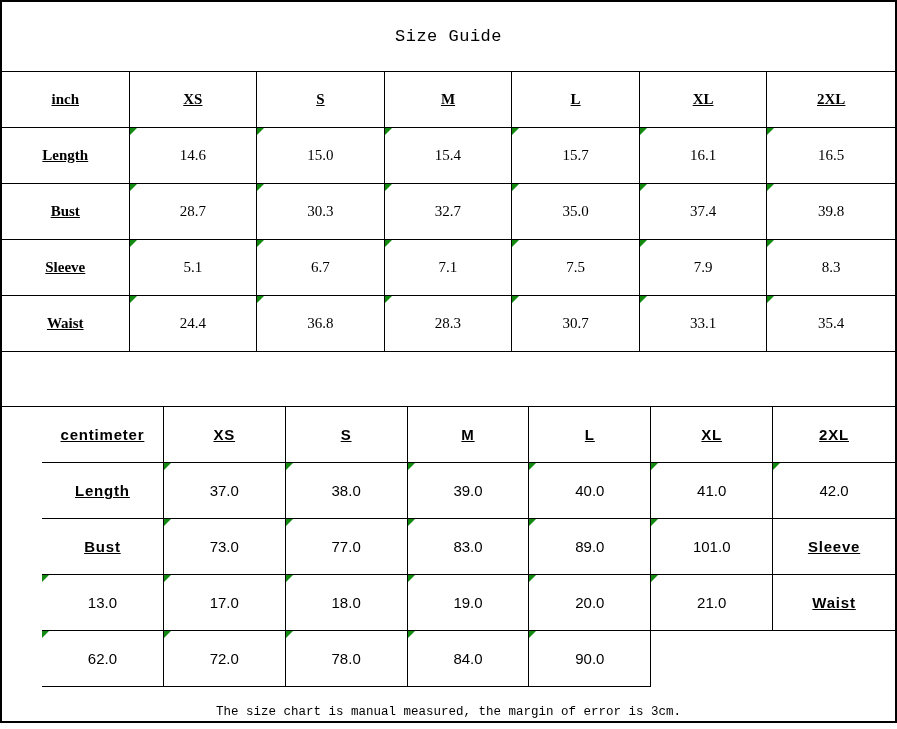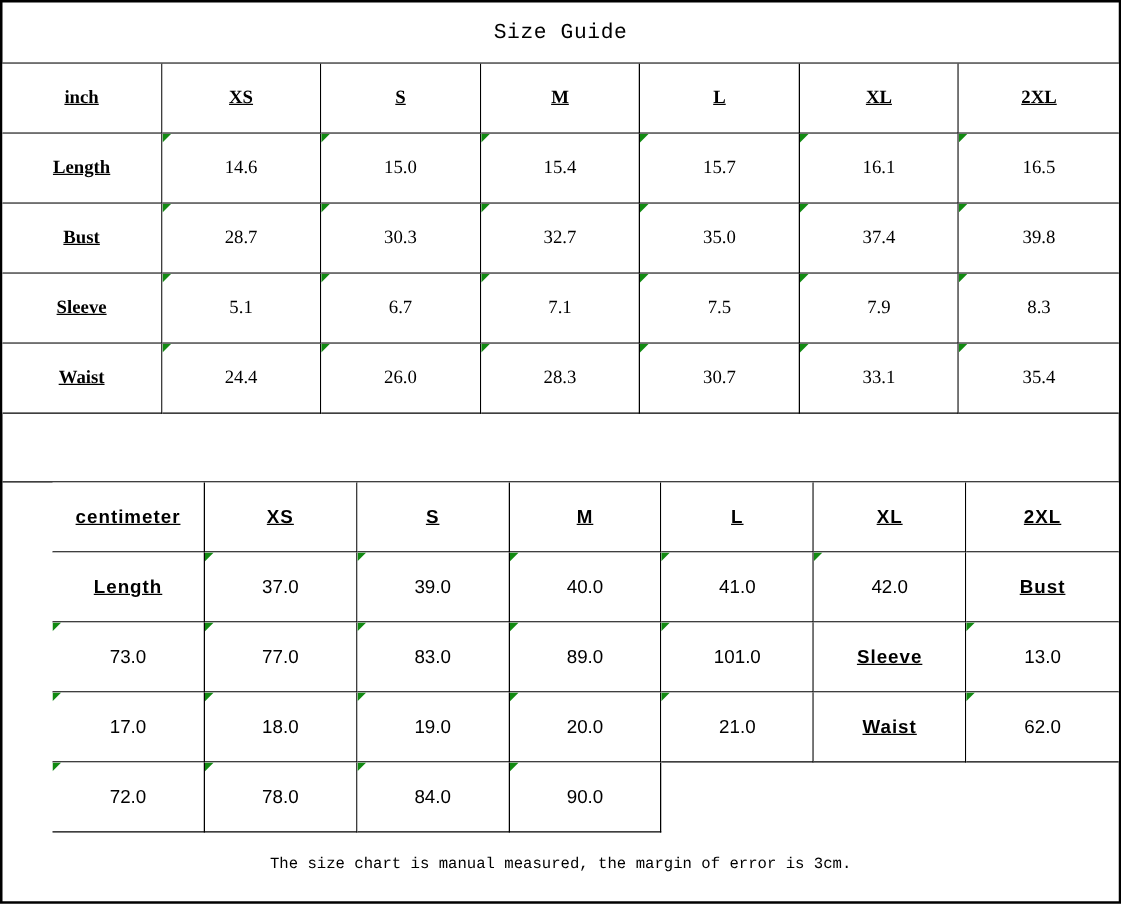--- a/index.html
+++ b/index.html
@@ -14,21 +14,21 @@
     position: absolute; top: 0; left: 0;
     width: 897px; height: 723px;
     border: 2px solid #000;
     background: #fff;
   }
   .band {
     display: flex; align-items: center; justify-content: center;
     border-bottom: 1px solid #000;
   }
   .title-band {
-    height: 49px;
+    height: 70px;
     font-family: "Liberation Mono", monospace;
     font-size: 17px;
     letter-spacing: 0.5px;
     text-align: center;
   }
   .gap-band { height: 55px; }
   .footer-band {
     height: 49px;
     border-bottom: none;
     font-family: Liberation Mono, monospace;
@@ -174,21 +174,21 @@
       </div>
       <div class="cell hdr">
         <span>Waist</span>
       </div>
       <div class="cell val">
         <span class="tri"></span>
         <span>24.4</span>
       </div>
       <div class="cell val">
         <span class="tri"></span>
-        <span>26.0</span>
+        <span>36.8</span>
       </div>
       <div class="cell val">
         <span class="tri"></span>
         <span>28.3</span>
       </div>
       <div class="cell val">
         <span class="tri"></span>
         <span>30.7</span>
       </div>
       <div class="cell val">
@@ -224,20 +224,24 @@
       </div>
       <div class="cell hdr">
         <span>2XL</span>
       </div>
       <div class="cell hdr">
         <span>Length</span>
       </div>
       <div class="cell val">
         <span class="tri"></span>
         <span>37.0</span>
+      </div>
+      <div class="cell val">
+        <span class="tri"></span>
+        <span>38.0</span>
       </div>
       <div class="cell val">
         <span class="tri"></span>
         <span>39.0</span>
       </div>
       <div class="cell val">
         <span class="tri"></span>
         <span>40.0</span>
       </div>
       <div class="cell val">

